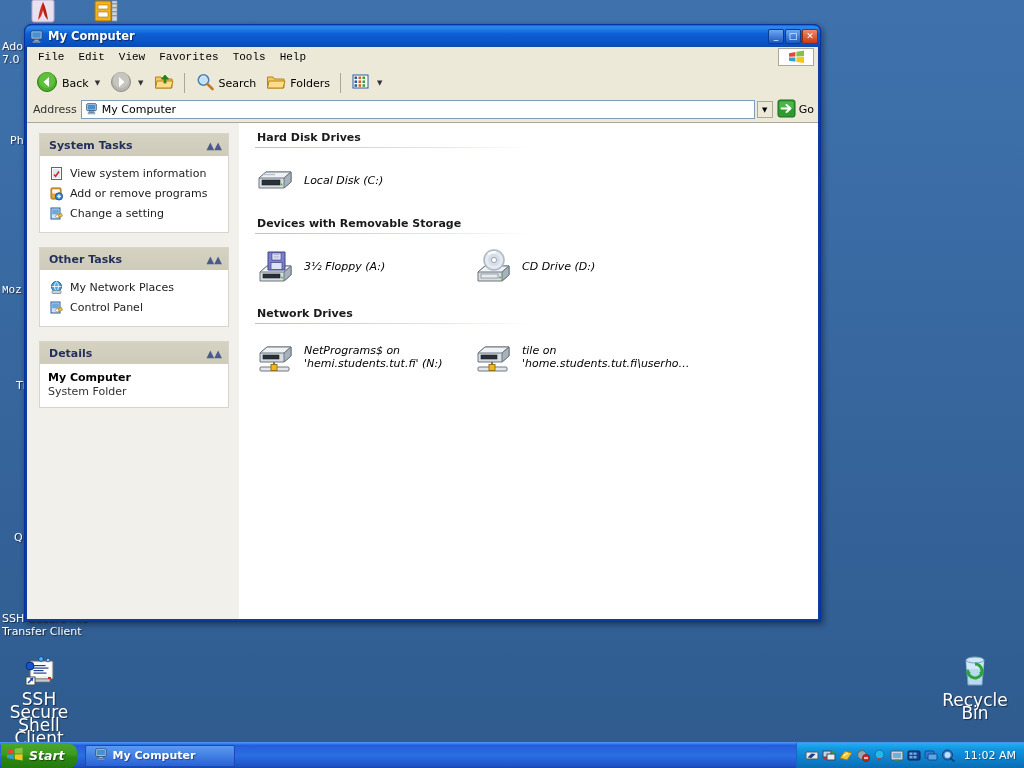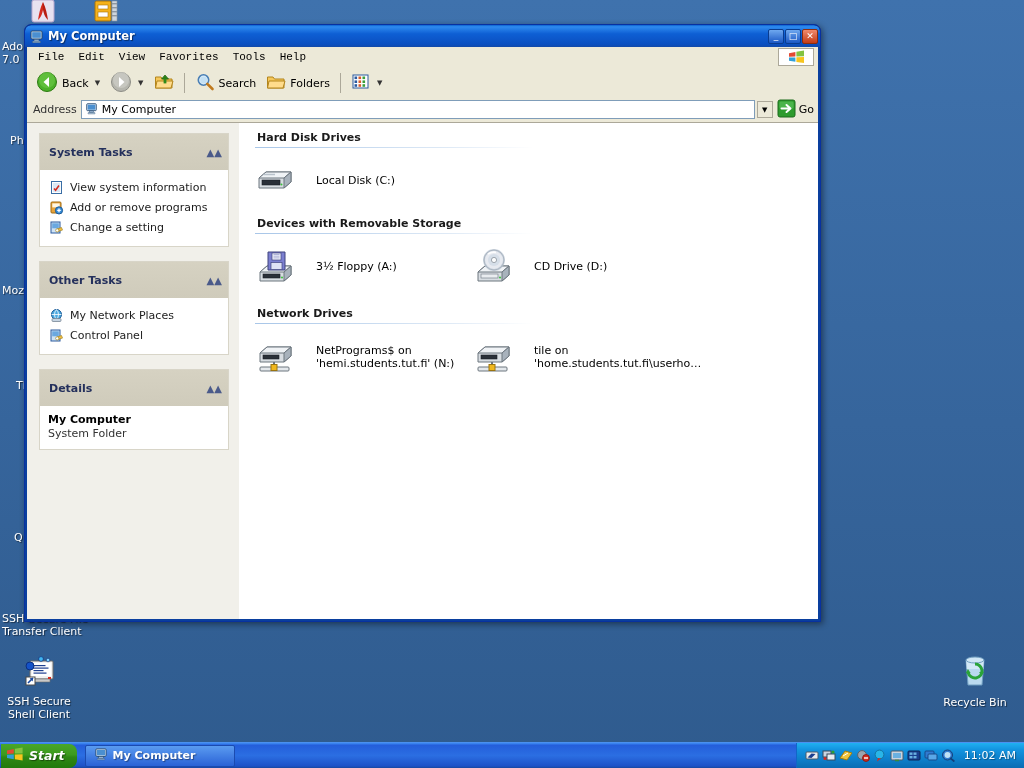--- a/index.html
+++ b/index.html
@@ -15,21 +15,21 @@
   
   #desktop {
     position: absolute; inset: 0;
     background: linear-gradient(180deg,#3f72ad 0%,#36659c 55%,#2f5b8e 100%);
   }
   .desk-icon {
     position: absolute;
     width: 78px;
     text-align: center;
     color: #ffffff;
-    font-size: 11px;
+    font-size: 17px;
     line-height: 13px;
     text-shadow: 1px 1px 1px rgba(0,0,0,.55);
   }
   .desk-icon .glyph { display:block; margin: 0 auto 3px; }
 
   
   .clip-label {
     position: absolute;
     color: #fff;
     font-size: 11px;
@@ -146,21 +146,21 @@
     width: 212px; flex: 0 0 212px;
     background: #f1f0ea;
     padding: 10px 10px 0 12px;
   }
   .panel {
     background: #fff;
     border: 1px solid #d8d5c8;
     margin-bottom: 14px;
   }
   .panel-head {
-    height: 36px;
+    height: 22px;
     background: linear-gradient(180deg,#d6d2c2 0%,#cfcbbb 100%);
     display:flex; align-items:center; justify-content:space-between;
     padding: 0 6px 0 9px;
     font-weight: bold; font-size: 11px; color:#24305c;
   }
   .panel-head .chev { color:#4a5a8a; font-size: 10px; }
   .panel-body { padding: 7px 8px 9px 8px; background:#fff; }
   .pitem { display:flex; align-items:center; gap:6px; padding: 2px 0; font-size:11px; color:#1c1c1c;}
   .pitem .glyph { width:16px;height:16px;display:flex;align-items:center;justify-content:center;}
   .details-title { font-weight:bold; font-size:11px; color:#000; }
@@ -176,22 +176,22 @@
   .group-title {
     font-weight: bold; font-size: 11px; color: #1a1a1a;
     padding-left: 4px;
   }
   .group-rule {
     height: 1px; margin: 3px 0 0 2px; width: 278px;
     background: linear-gradient(90deg,#a8c6e8 0%,#dfeaf6 70%,#ffffff 100%);
   }
   .grid { display: flex; flex-wrap: wrap; margin-top: 10px; }
   .item {
-    width: 218px; display:flex; align-items:flex-start; gap: 21px;
-    padding: 4px 2px; margin-bottom: 8px;
+    width: 218px; display:flex; align-items:flex-start; gap: 9px;
+    padding: 4px 2px; margin-bottom: 8px; font-style: italic;
   }
   .item .label { font-size: 11px; line-height: 13px; color:#000; padding-top: 12px;}
   .item.two-line .label { padding-top: 6px; }
 
   
   #taskbar {
     position: absolute; left:0; bottom:0;
     width: 1024px; height: 26px;
     background: linear-gradient(180deg,#3f8df5 0%,#245edb 9%,#2b6ee2 50%,#1e52c8 92%,#17479f 100%);
     display:flex; align-items:center;
@@ -226,21 +226,21 @@
   #clock { color:#fff; font-size:11px; margin-left:6px; text-shadow:1px 1px 1px rgba(0,0,0,.35);}
 </style>
 </head>
 <body>
 
 <div id="desktop">
 
   <div class="clip-label" style="left:2px;top:40px;">Ado
 7.0</div>
   <div class="clip-label" style="left:10px;top:134px;">Ph</div>
-  <div class="clip-label" style="left:2px;top:284px;">Moz</div>
+  <div class="clip-label" style="left:2px;top:284px;font-family:Liberation Mono, monospace;">Moz</div>
   <div class="clip-label" style="left:10px;top:379px;margin-left:6px;">Th</div>
   <div class="clip-label" style="left:14px;top:531px;">Q</div>
 
   <div style="position:absolute;left:30px;top:0;">
     <svg width="26" height="24" viewBox="0 0 26 24">
         <rect x="2" y="0" width="22" height="22" rx="2" fill="#e8e2f0" stroke="#b9a9d0"></rect>
         <path d="M13 2 C10 8 9 14 8 20 C12 16 14 10 13 2Z" fill="#d42b1f"></path>
         <path d="M13 2 C16 8 17 14 18 20 C14 16 12 10 13 2Z" fill="#b81c12"></path>
       </svg>
   </div>

